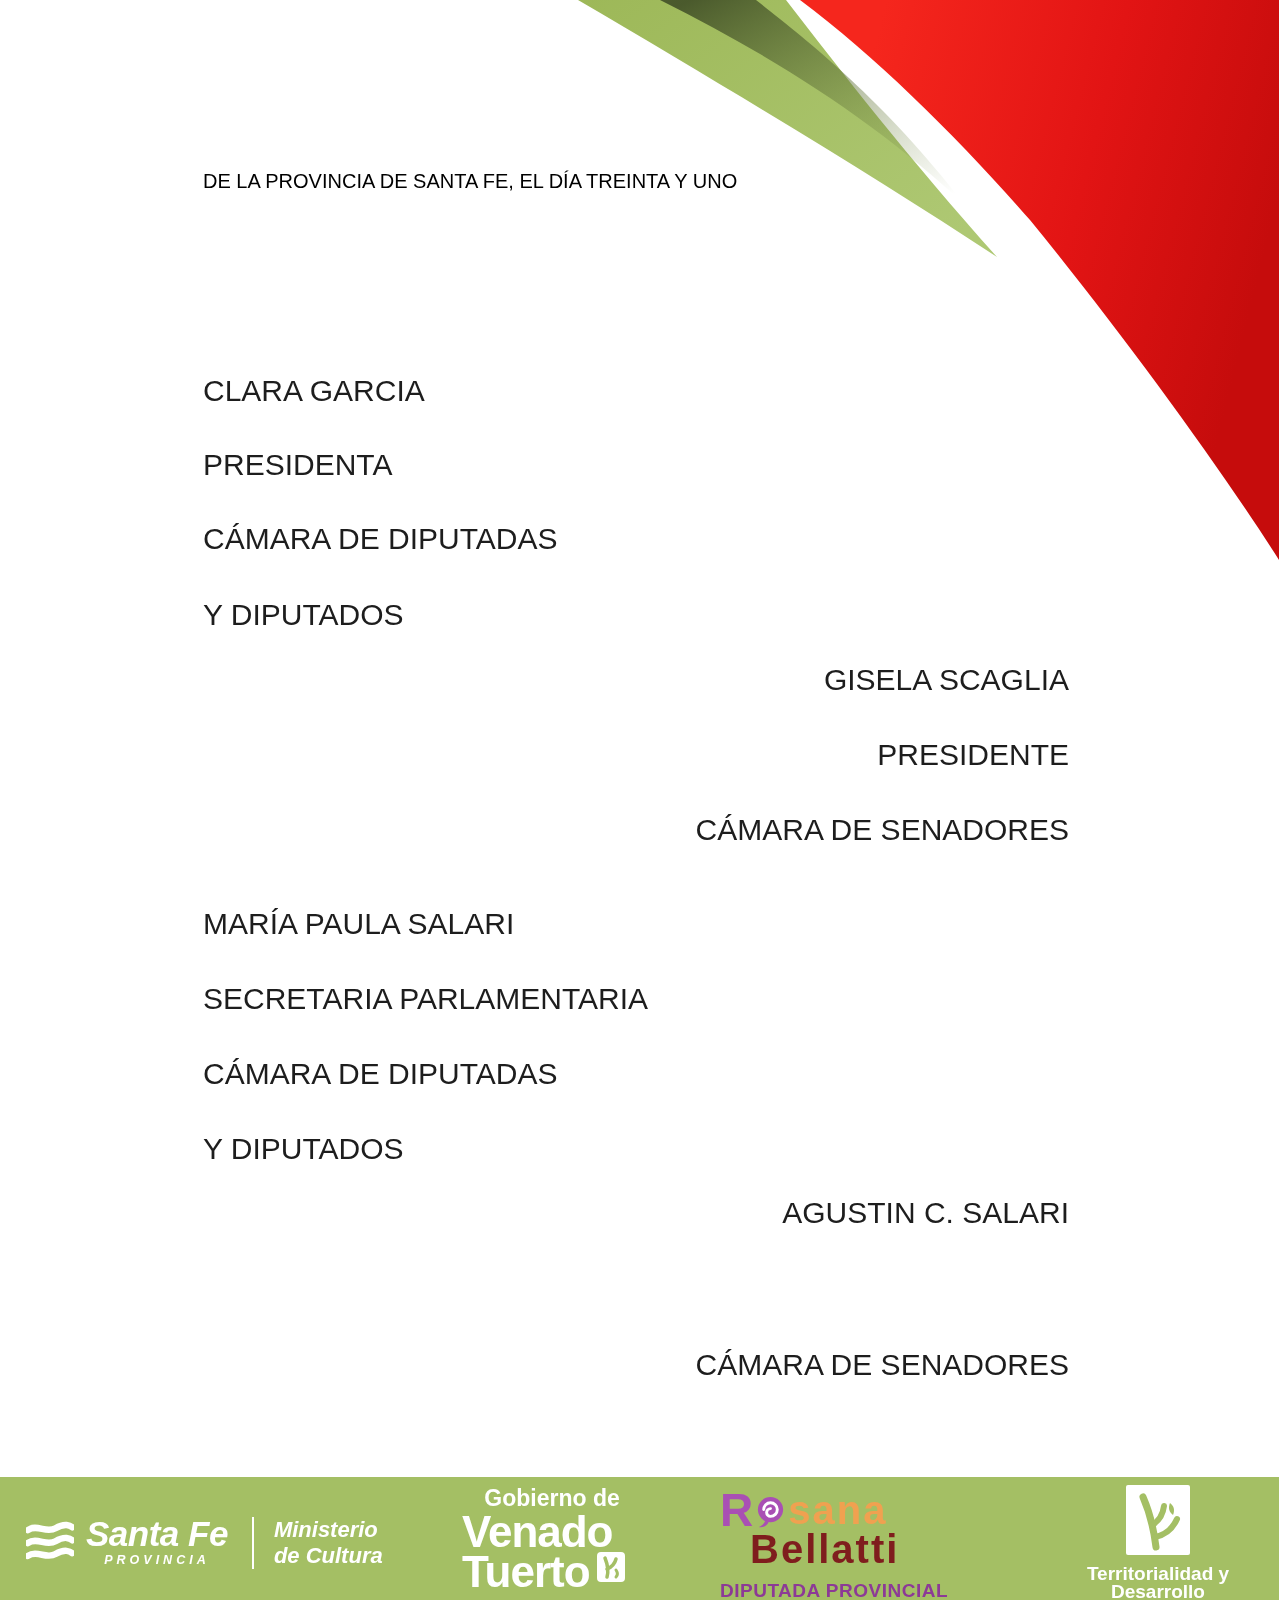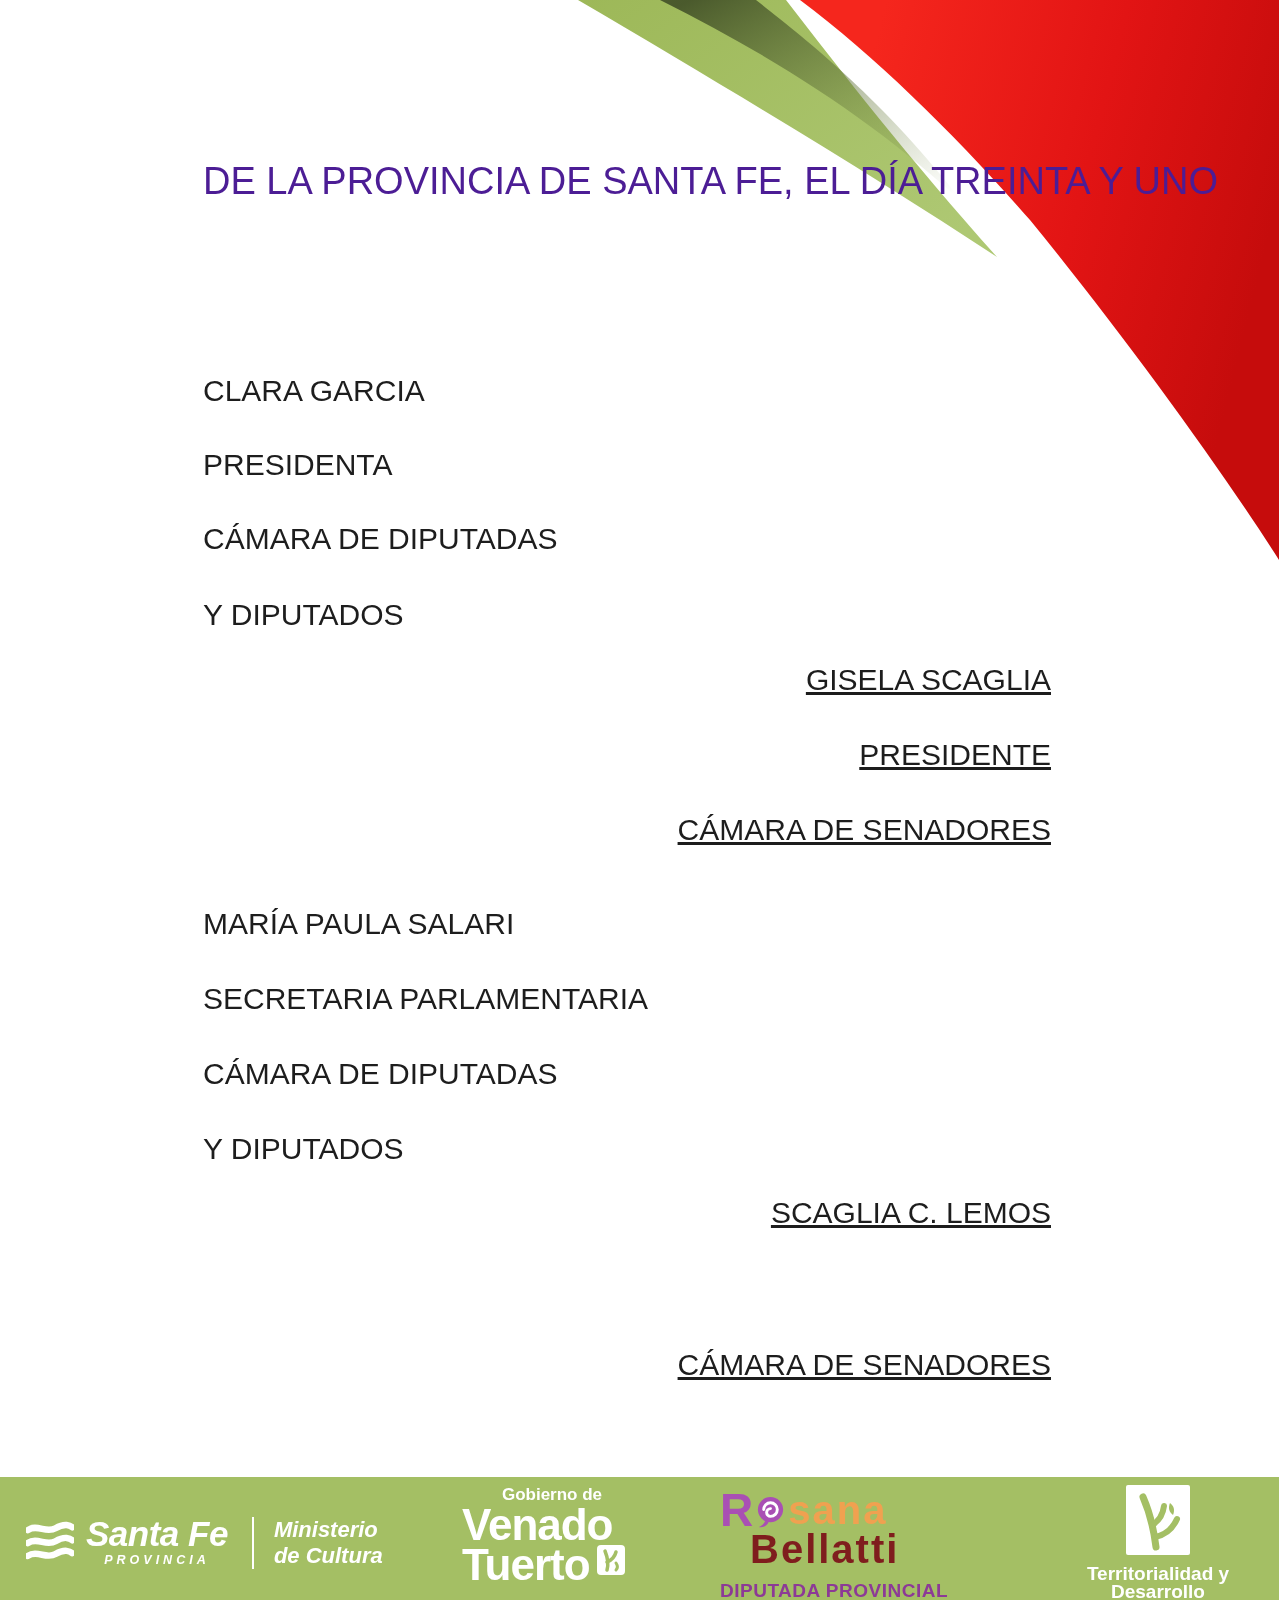--- a/index.html
+++ b/index.html
@@ -8,41 +8,41 @@
     width:1279px;height:1600px;
     background:#ffffff;
     overflow:hidden;
     font-family:"Liberation Sans","DejaVu Sans",sans-serif;
   }
   
   .swoosh{position:absolute;top:0;left:0;width:1279px;height:620px;pointer-events:none;}
   
   .intro{
     position:absolute;left:203px;top:158px;
-    font-size:38px;line-height:47px;color:#4c1d95;white-space:nowrap;
+    font-size:20px;line-height:47px;color:#000000;white-space:nowrap;
   }
   .sig{
     position:absolute;
     font-size:30px;line-height:36px;color:#1d1d1d;white-space:nowrap;
   }
   .sig.left{left:203px;margin-top:17px;}
-  .sig.right{right:228px;text-align:right;text-decoration:underline;}
+  .sig.right{right:210px;text-align:right;}
   
   .footer{
     position:absolute;left:0;top:1477px;width:1279px;height:123px;
     background:#a4bf64;color:#ffffff;
   }
   .sf{position:absolute;left:26px;top:40px;display:flex;align-items:center;font-style:italic;}
   .sf-flag{width:48px;height:46px;margin-right:12px;}
   .sf-name{font-size:35px;font-weight:bold;line-height:30px;letter-spacing:-0.5px;}
   .sf-sub{font-size:12.5px;font-weight:bold;letter-spacing:4px;text-align:center;margin-top:4px;}
   .sf-divider{width:2px;height:52px;background:#ffffff;margin:0 20px 0 24px;}
   .ministry{font-size:22px;font-weight:bold;line-height:26px;}
   .vt{position:absolute;left:462px;top:8px;}
-  .vt-pre{font-size:17px;font-weight:bold;text-align:center;width:180px;}
+  .vt-pre{font-size:23px;font-weight:bold;text-align:center;width:180px;}
   .vt-n1,.vt-n2{font-size:44px;font-weight:bold;line-height:40px;letter-spacing:-1px;}
   .vt-row{display:flex;align-items:flex-start;}
   .vt-badge{width:28px;height:30px;margin:0 0 4px 7px;}
   .rb{position:absolute;left:720px;top:10px;}
   .rb-line1{display:flex;align-items:center;height:46px;}
   .rb-r{font-size:46px;font-weight:bold;color:#a94fb4;line-height:46px;}
   .rb-rose{width:33px;height:33px;margin:2px 1px 0 1px;}
   .rb-rest{font-size:40px;font-weight:bold;color:#f0a150;letter-spacing:2px;line-height:46px;}
   .rb-last{font-size:40px;font-weight:bold;color:#7f1d1d;margin:-6px 0 0 30px;letter-spacing:2px;}
   .rb-role{font-size:19px;font-weight:bold;color:#8c3a96;margin-top:8px;letter-spacing:0.5px;}
@@ -87,21 +87,21 @@
 
   <div class="sig right" style="top:662px">GISELA SCAGLIA</div>
   <div class="sig right" style="top:737px">PRESIDENTE</div>
   <div class="sig right" style="top:812px">CÁMARA DE SENADORES</div>
 
   <div class="sig left" style="top:889px">MARÍA PAULA SALARI</div>
   <div class="sig left" style="top:964px">SECRETARIA PARLAMENTARIA</div>
   <div class="sig left" style="top:1039px">CÁMARA DE DIPUTADAS</div>
   <div class="sig left" style="top:1114px">Y DIPUTADOS</div>
 
-  <div class="sig right" style="top:1195px">SCAGLIA C. LEMOS</div>
+  <div class="sig right" style="top:1195px">AGUSTIN C. SALARI</div>
   <div class="sig right" style="top:1347px">CÁMARA DE SENADORES</div>
 
   <div class="footer">
 
     <div class="sf">
       <svg class="sf-flag" viewBox="0 0 52 46" xmlns="http://www.w3.org/2000/svg" aria-hidden="true">
         <path d="M2 9 C12 2 22 13 32 7 S48 4 50 6" fill="none" stroke="#ffffff" stroke-width="7" stroke-linecap="round"></path>
         <path d="M2 23 C12 16 22 27 32 21 S48 18 50 20" fill="none" stroke="#ffffff" stroke-width="7" stroke-linecap="round"></path>
         <path d="M2 37 C12 30 22 41 32 35 S48 32 50 34" fill="none" stroke="#ffffff" stroke-width="7" stroke-linecap="round"></path>
       </svg>

